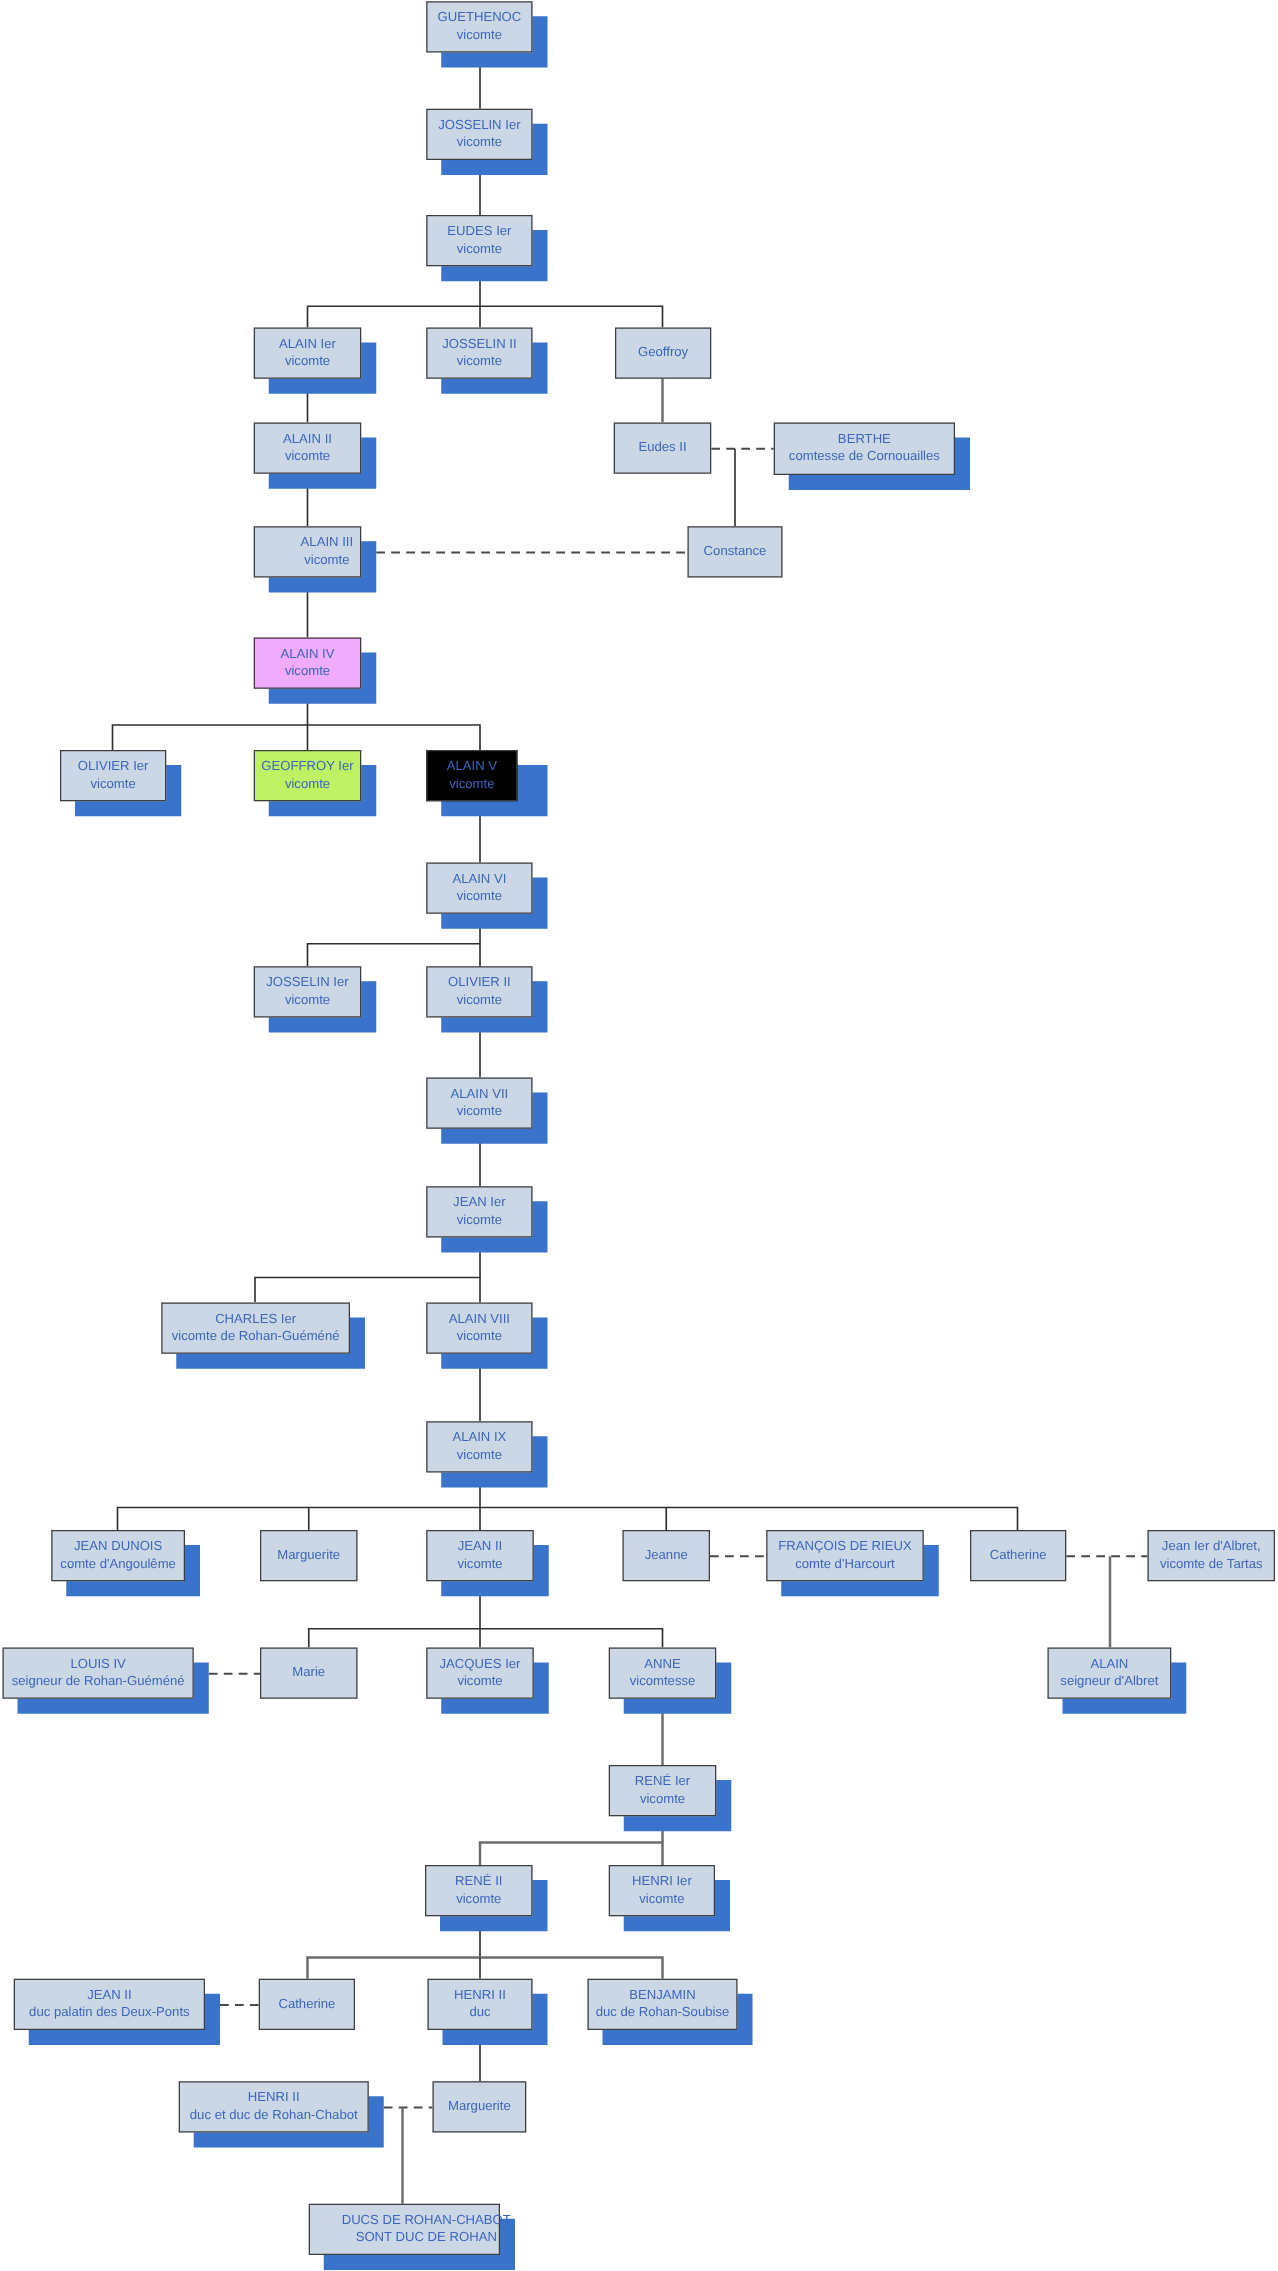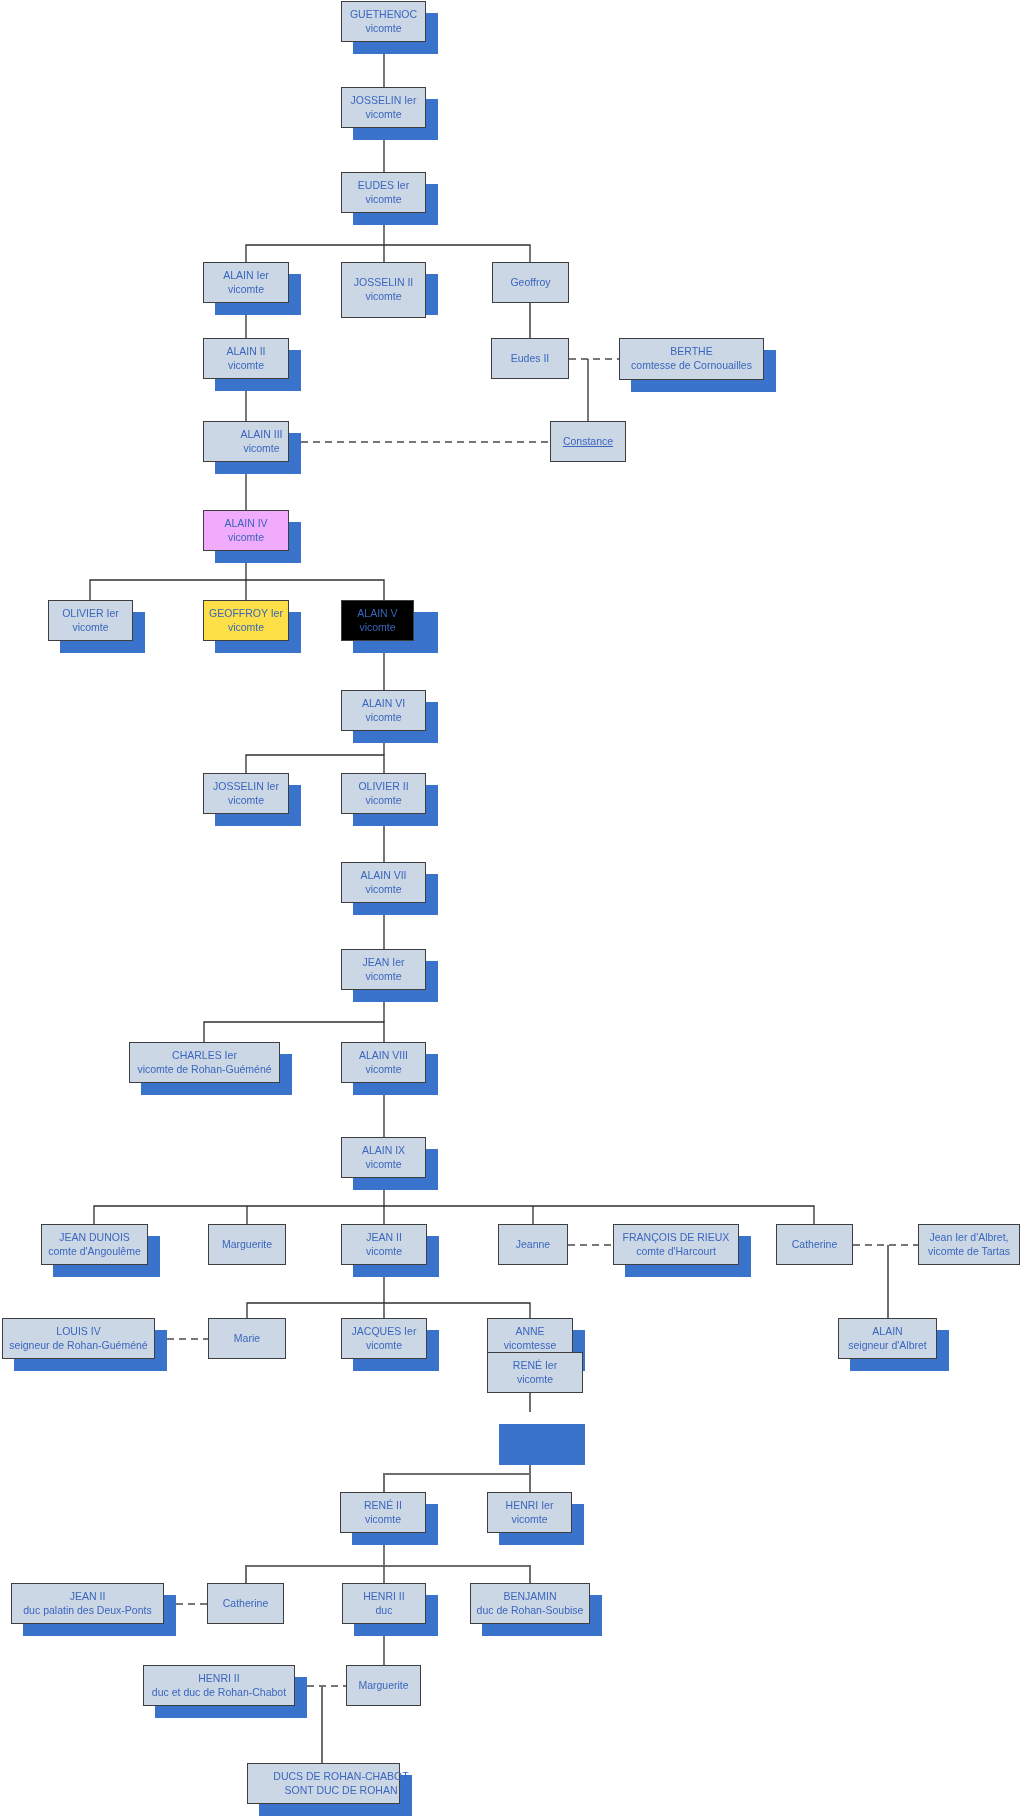--- a/index.html
+++ b/index.html
@@ -107,21 +107,21 @@
       <div class="node" style="left: 341px; top: 172px; width: 85px; height: 41px; background: rgb(204, 215, 230); border-color: rgb(62, 62, 62); color: rgb(58, 102, 189);">
         <div class="line">EUDES Ier</div>
         <div class="line">vicomte</div>
       </div>
       <div class="node-shadow" style="left: 215px; top: 274px; width: 86px; height: 41px; background: rgb(58, 115, 203);"></div>
       <div class="node" style="left: 203px; top: 262px; width: 86px; height: 41px; background: rgb(204, 215, 230); border-color: rgb(62, 62, 62); color: rgb(58, 102, 189);">
         <div class="line">ALAIN Ier</div>
         <div class="line">vicomte</div>
       </div>
       <div class="node-shadow" style="left: 353px; top: 274px; width: 85px; height: 41px; background: rgb(58, 115, 203);"></div>
-      <div class="node" style="left: 341px; top: 262px; width: 85px; height: 56px; background: rgb(204, 215, 230); border-color: rgb(62, 62, 62); color: rgb(58, 102, 189);">
+      <div class="node" style="left: 341px; top: 262px; width: 85px; height: 41px; background: rgb(204, 215, 230); border-color: rgb(62, 62, 62); color: rgb(58, 102, 189);">
         <div class="line">JOSSELIN II</div>
         <div class="line">vicomte</div>
       </div>
       <div class="node" style="left: 492px; top: 262px; width: 77px; height: 41px; background: rgb(204, 215, 230); border-color: rgb(62, 62, 62); color: rgb(58, 102, 189);">
         <div class="line">Geoffroy</div>
       </div>
       <div class="node-shadow" style="left: 215px; top: 350px; width: 86px; height: 41px; background: rgb(58, 115, 203);"></div>
       <div class="node" style="left: 203px; top: 338px; width: 86px; height: 41px; background: rgb(204, 215, 230); border-color: rgb(62, 62, 62); color: rgb(58, 102, 189);">
         <div class="line">ALAIN II</div>
         <div class="line">vicomte</div>
@@ -132,35 +132,35 @@
       <div class="node-shadow" style="left: 631px; top: 350px; width: 145px; height: 42px; background: rgb(58, 115, 203);"></div>
       <div class="node" style="left: 619px; top: 338px; width: 145px; height: 42px; background: rgb(204, 215, 230); border-color: rgb(62, 62, 62); color: rgb(58, 102, 189);">
         <div class="line">BERTHE</div>
         <div class="line">comtesse de Cornouailles</div>
       </div>
       <div class="node-shadow" style="left: 215px; top: 433px; width: 86px; height: 41px; background: rgb(58, 115, 203);"></div>
       <div class="node" style="left: 203px; top: 421px; width: 86px; height: 41px; background: rgb(204, 215, 230); border-color: rgb(62, 62, 62); color: rgb(58, 102, 189); padding-left: 33px;">
         <div class="line">ALAIN III</div>
         <div class="line">vicomte</div>
       </div>
-      <div class="node" style="left: 550px; top: 421px; width: 76px; height: 41px; background: rgb(204, 215, 230); border-color: rgb(62, 62, 62); color: rgb(58, 102, 189); text-decoration: underline;">
+      <div class="node" style="left: 550px; top: 421px; width: 76px; height: 41px; background: rgb(204, 215, 230); border-color: rgb(62, 62, 62); color: rgb(58, 102, 189);">
         <div class="line">Constance</div>
       </div>
       <div class="node-shadow" style="left: 215px; top: 522px; width: 86px; height: 41px; background: rgb(58, 115, 203);"></div>
       <div class="node" style="left: 203px; top: 510px; width: 86px; height: 41px; background: #f0abfc; border-color: rgb(62, 62, 62); color: rgb(58, 102, 189);">
         <div class="line">ALAIN IV</div>
         <div class="line">vicomte</div>
       </div>
       <div class="node-shadow" style="left: 60px; top: 612px; width: 85px; height: 41px; background: rgb(58, 115, 203);"></div>
       <div class="node" style="left: 48px; top: 600px; width: 85px; height: 41px; background: rgb(204, 215, 230); border-color: rgb(62, 62, 62); color: rgb(58, 102, 189);">
         <div class="line">OLIVIER Ier</div>
         <div class="line">vicomte</div>
       </div>
       <div class="node-shadow" style="left: 215px; top: 612px; width: 86px; height: 41px; background: rgb(58, 115, 203);"></div>
-      <div class="node" style="left: 203px; top: 600px; width: 86px; height: 41px; background: #fde047; border-color: rgb(62, 62, 62); color: rgb(58, 102, 189);">
+      <div class="node" style="left: 203px; top: 600px; width: 86px; height: 41px; background: #bef264; border-color: rgb(62, 62, 62); color: rgb(58, 102, 189);">
         <div class="line">GEOFFROY Ier</div>
         <div class="line">vicomte</div>
       </div>
       <div class="node-shadow" style="left: 353px; top: 612px; width: 85px; height: 41px; background: rgb(58, 115, 203);"></div>
       <div class="node" style="left: 341px; top: 600px; width: 73px; height: 41px; background: #000000; border-color: rgb(62, 62, 62); color: rgb(58, 102, 189);">
         <div class="line">ALAIN V</div>
         <div class="line">vicomte</div>
       </div>
       <div class="node-shadow" style="left: 353px; top: 702px; width: 85px; height: 41px; background: rgb(58, 115, 203);"></div>
       <div class="node" style="left: 341px; top: 690px; width: 85px; height: 41px; background: rgb(204, 215, 230); border-color: rgb(62, 62, 62); color: rgb(58, 102, 189);">
@@ -247,21 +247,21 @@
       <div class="node" style="left: 487px; top: 1318px; width: 86px; height: 41px; background: rgb(204, 215, 230); border-color: rgb(62, 62, 62); color: rgb(58, 102, 189);">
         <div class="line">ANNE</div>
         <div class="line">vicomtesse</div>
       </div>
       <div class="node-shadow" style="left: 850px; top: 1330px; width: 99px; height: 41px; background: rgb(58, 115, 203);"></div>
       <div class="node" style="left: 838px; top: 1318px; width: 99px; height: 41px; background: rgb(204, 215, 230); border-color: rgb(62, 62, 62); color: rgb(58, 102, 189);">
         <div class="line">ALAIN</div>
         <div class="line">seigneur d'Albret</div>
       </div>
       <div class="node-shadow" style="left: 499px; top: 1424px; width: 86px; height: 41px; background: rgb(58, 115, 203);"></div>
-      <div class="node" style="left: 487px; top: 1352px; width: 96px; height: 41px; background: rgb(204, 215, 230); border-color: rgb(62, 62, 62); color: rgb(58, 102, 189); align-items: center;">
+      <div class="node" style="left: 487px; top: 1412px; width: 86px; height: 41px; background: rgb(204, 215, 230); border-color: rgb(62, 62, 62); color: rgb(58, 102, 189); align-items: center;">
         <div class="line">RENÉ Ier</div>
         <div class="line">vicomte</div>
       </div>
       <div class="node-shadow" style="left: 352px; top: 1504px; width: 86px; height: 41px; background: rgb(58, 115, 203);"></div>
       <div class="node" style="left: 340px; top: 1492px; width: 86px; height: 41px; background: rgb(204, 215, 230); border-color: rgb(62, 62, 62); color: rgb(58, 102, 189);">
         <div class="line">RENÉ II</div>
         <div class="line">vicomte</div>
       </div>
       <div class="node-shadow" style="left: 499px; top: 1504px; width: 85px; height: 41px; background: rgb(58, 115, 203);"></div>
       <div class="node" style="left: 487px; top: 1492px; width: 85px; height: 41px; background: rgb(204, 215, 230); border-color: rgb(62, 62, 62); color: rgb(58, 102, 189);">

